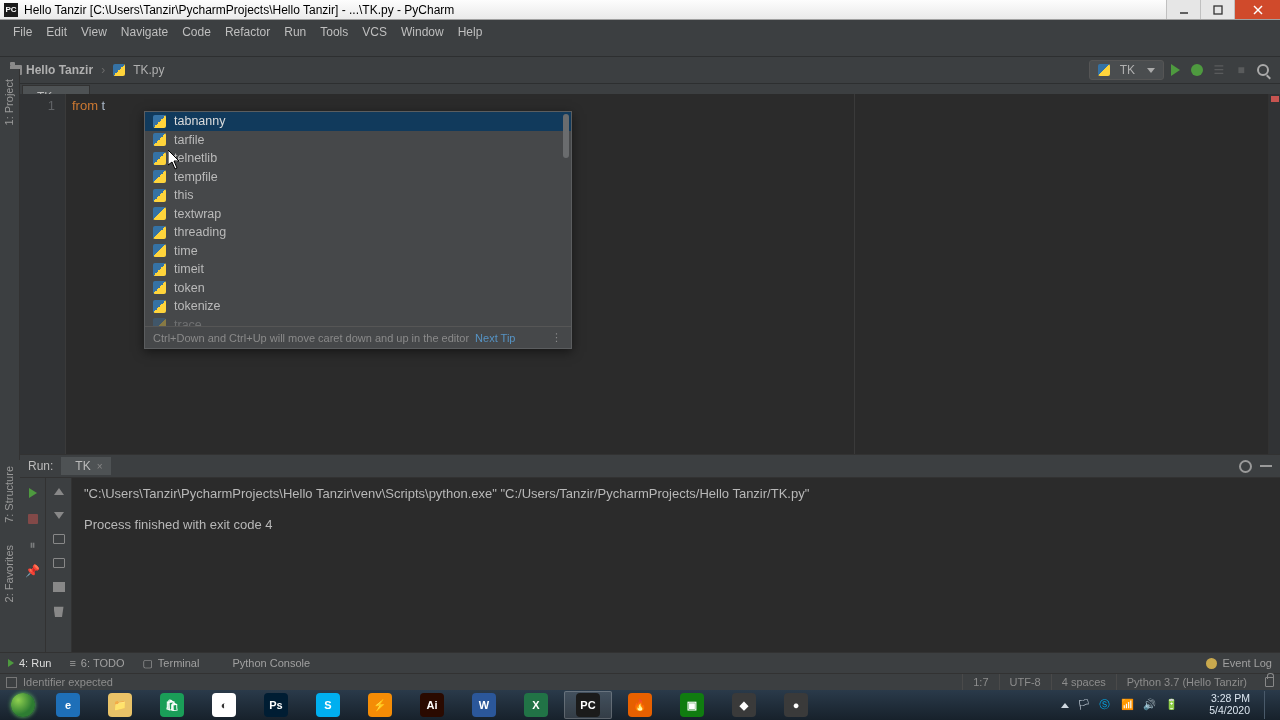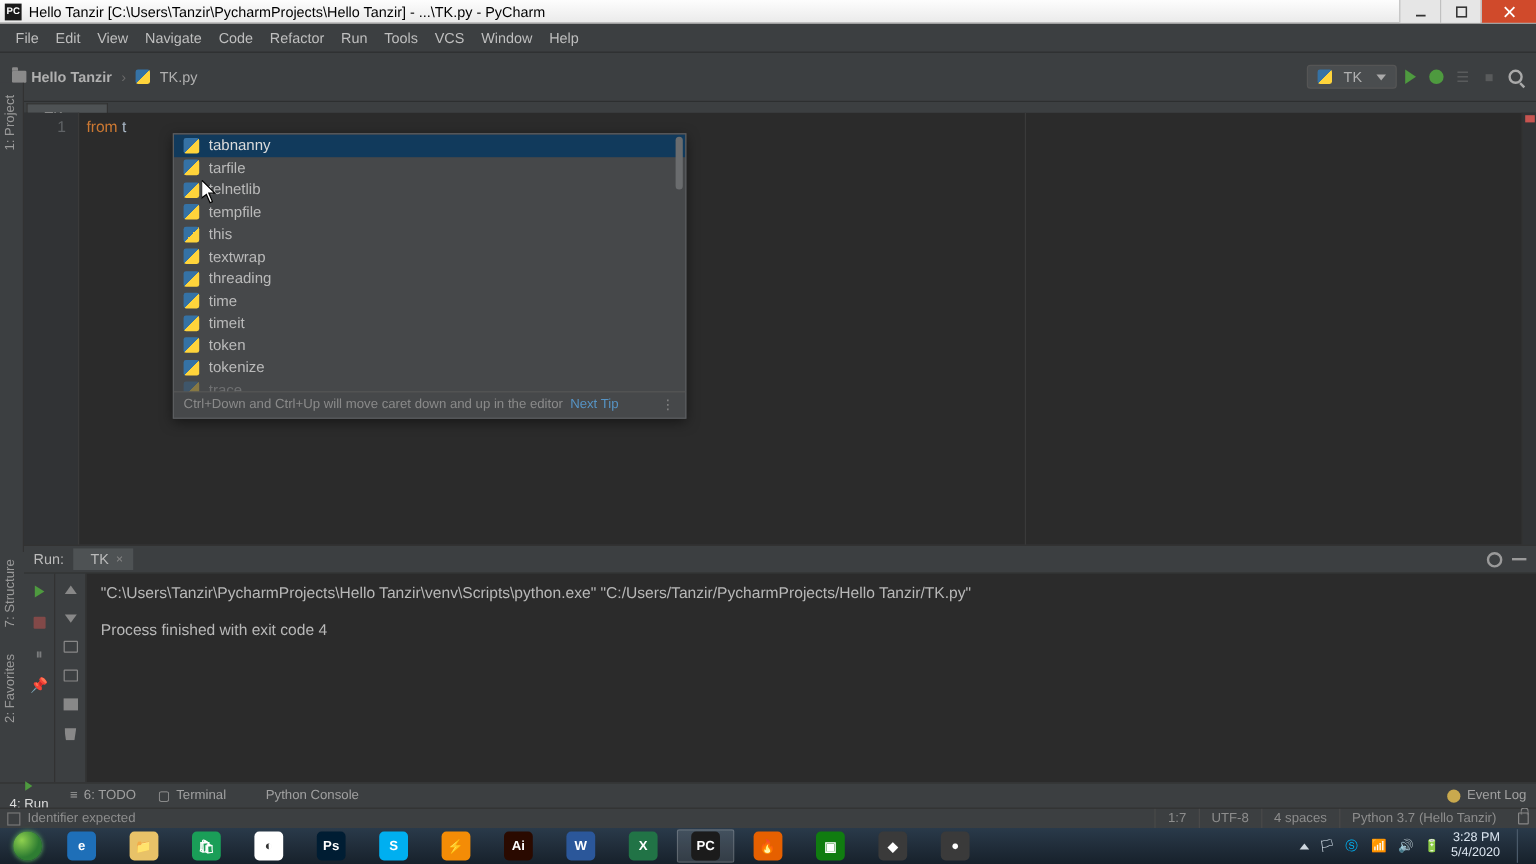--- a/index.html
+++ b/index.html
@@ -17,22 +17,22 @@
 .os-title .win-btns { display:flex; height:100%; }
 .os-title .win-btn { width: 34px; display:flex; align-items:center; justify-content:center; border-left:1px solid #c0c0c0; background:#e6e6e6;}
 .os-title .win-btn.close { background:#d04a2b; color:#fff; width:46px;}
 .os-title .win-btn svg { width:10px; height:10px; }
 
 
 .menubar { height: 23px; background:#3c3f41; display:flex; align-items:center; padding:0 6px; color:#bfbfbf; font-size:12px;}
 .menubar .item { padding: 3px 7px; cursor:default; }
 
 
-.toolbar { height:42px; background:#3c3f41; border-top:1px solid #2d2f30; border-bottom:1px solid #2d2f30;
-  display:flex; align-items:center; padding:0 6px; color:#b0b0b0; font-size:12px;}
+.toolbar { height:28px; background:#3c3f41; border-top:1px solid #2d2f30; border-bottom:1px solid #2d2f30;
+  display:flex; align-items:center; padding:0 6px; color:#b0b0b0; font-size:12px;margin-top:13px;}
 .toolbar .crumb { display:flex; align-items:center; gap:4px; padding:0 4px;}
 .toolbar .crumb .dir-ico { width:12px; height:10px; background:#8a8a8a; border-radius:1px; position:relative;}
 .toolbar .crumb .dir-ico::before{content:"";position:absolute;top:-3px;left:0;width:5px;height:3px;background:#8a8a8a;border-radius:1px 1px 0 0;}
 .toolbar .py-ico { width:12px; height:12px; border-radius:2px;
   background: linear-gradient(135deg,#3572A5 50%,#FFD43B 50%); margin-right:4px;}
 .toolbar .sep { color:#6a6a6a; margin:0 4px;}
 .toolbar .spacer { flex:1; }
 .toolbar .run-cfg { border:1px solid #555; background:#4a4d4f; height:20px; display:flex; align-items:center; padding:0 8px; border-radius:3px; gap:6px;}
 .toolbar .chev { border-left:4px solid transparent; border-right:4px solid transparent; border-top:5px solid #aaa; margin-left:6px;}
 .toolbar .tool-ico { width:22px; display:flex; align-items:center; justify-content:center; color:#777;}
@@ -67,21 +67,21 @@
 
 
 .popup { position:absolute; left:78px; top:17px; width:428px; background:#46484a; border:1px solid #5b5d5f;
   box-shadow:0 3px 10px rgba(0,0,0,.5); font-size:12.5px;}
 .popup .row { display:flex; align-items:center; height:18.5px; padding:0 8px; gap:8px; color:#bababa;}
 .popup .row.sel { background:#113a5c; color:#dcdcdc;}
 .popup .row .ico { width:13px; height:13px; border-radius:2px;
   background: linear-gradient(135deg,#3572A5 50%,#FFD43B 50%);}
 .popup .list { max-height: 214px; overflow:hidden; position:relative;}
 .popup .sc { position:absolute; right:2px; top:2px; width:6px; height:44px; background:#6a6c6e; border-radius:3px;}
-.popup .hint { border-top:1px solid #565656; color:#8a8a8a; font-size:11px; padding:4px 8px; display:flex; }
+.popup .hint { border-top:1px solid #565656; color:#8a8a8a; font-size:11px; padding:4px 8px; display:flex; align-items:center;}
 .popup .hint a { color:#5693c4; margin-left:6px; text-decoration:none;}
 .popup .hint .more { margin-left:auto; color:#8a8a8a; letter-spacing:1px;}
 
 
 .cursor-arrow { position:absolute; left:168px; top:150px; width:0; height:0; pointer-events:none; z-index:50;}
 .cursor-arrow svg { position:absolute; width:14px; height:20px;}
 
 
 .run-header { position:absolute; left:20px; right:0; top:454px; height:24px; background:#3c3f41;
   border-top:1px solid #323232; border-bottom:1px solid #323232; display:flex; align-items:center; padding:0 8px; gap:8px;}
@@ -102,21 +102,21 @@
 .arrow-dn{width:0;height:0;border-left:5px solid transparent;border-right:5px solid transparent;border-top:7px solid #888;}
 .wrap-ico{width:12px;height:10px;border:1px solid #888;border-radius:1px;}
 .print-ico{width:12px;height:10px;background:#888;}
 .trash-ico{width:10px;height:12px;background:#888;clip-path:polygon(0 15%,100% 15%,85% 100%,15% 100%);}
 .run-out { flex:1; padding:8px 12px; color:#b8b8b8; white-space:pre;}
 
 
 .bottom-tabs { position:absolute; left:0; right:0; bottom:47px; height:21px; background:#3c3f41;
   border-top:1px solid #323232; display:flex; align-items:center; padding:0 8px; gap:18px; color:#a0a0a0; font-size:11px;}
 .bottom-tabs .t { display:flex; align-items:center; gap:5px;}
-.bottom-tabs .t.active{ color:#ddd; flex-direction:column;}
+.bottom-tabs .t.active{ color:#ddd; }
 .bottom-tabs .tri{width:0;height:0;border-top:4px solid transparent;border-bottom:4px solid transparent;border-left:6px solid #4e9a3f;}
 .bottom-tabs .spacer{flex:1;}
 .balloon{width:11px;height:11px;border-radius:50%;background:#c9a94e;}
 
 
 .status { position:absolute; left:0; right:0; bottom:30px; height:17px; background:#3c3f41;
   border-top:1px solid #323232; display:flex; align-items:center; padding:0 6px; color:#8d8d8d; font-size:11px;}
 .status .sq{width:11px;height:11px;border:1px solid #777;margin-right:6px;}
 .status .spacer{flex:1;}
 .status .cell{padding:0 10px;border-left:1px solid #4a4a4a;height:100%;display:flex;align-items:center;}
@@ -129,21 +129,21 @@
 .start { width:38px; height:30px; display:flex; align-items:center; justify-content:center;}
 .start .orb{width:24px;height:24px;border-radius:50%;
   background:radial-gradient(circle at 30% 30%, #8fd14f, #2e7d32 60%);
   box-shadow:0 0 4px #5fbf5f;}
 .tb-ico { width:48px; height:28px; margin:0 2px; display:flex; align-items:center; justify-content:center;
   border-radius:2px;}
 .tb-ico.active{background:rgba(255,255,255,.12); box-shadow:inset 0 0 0 1px rgba(255,255,255,.2);}
 .tb-ico .shape{width:24px;height:24px;border-radius:4px;display:flex;align-items:center;justify-content:center;font-size:11px;font-weight:bold;color:#fff;}
 .tray { margin-left:auto; display:flex; align-items:center; gap:8px; color:#dce6f0; font-size:10.5px; padding-right:4px;}
 .tray .tico{width:14px;height:14px;}
-.tray .clock{text-align:right; line-height:1.1;}
+.tray .clock{text-align:right; line-height:1.1;margin-left:22px;}
 .tray .chev-up{width:0;height:0;border-left:4px solid transparent;border-right:4px solid transparent;border-bottom:5px solid #cfd8e0;}
 .tray .showdesk{width:8px;height:28px;border-left:1px solid #4a5a6a;margin-left:6px;}
 
 
 .side2 { position:absolute; left:0; top:460px; width:20px; bottom:68px; background:#3c3f41; }
 .side2 .vtab{writing-mode:vertical-rl;transform:rotate(180deg);font-size:11px;color:#9a9a9a;padding:6px 3px;}
 
 
 .dim{opacity:.5;}
 </style>

